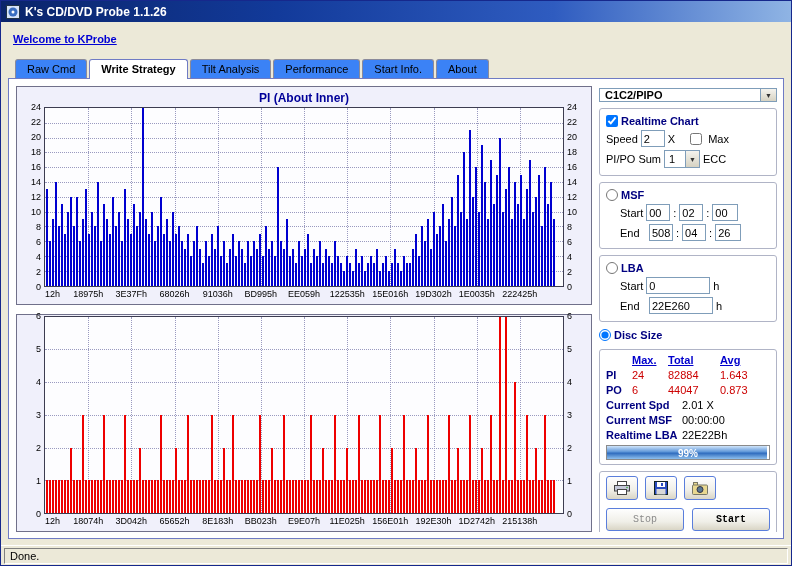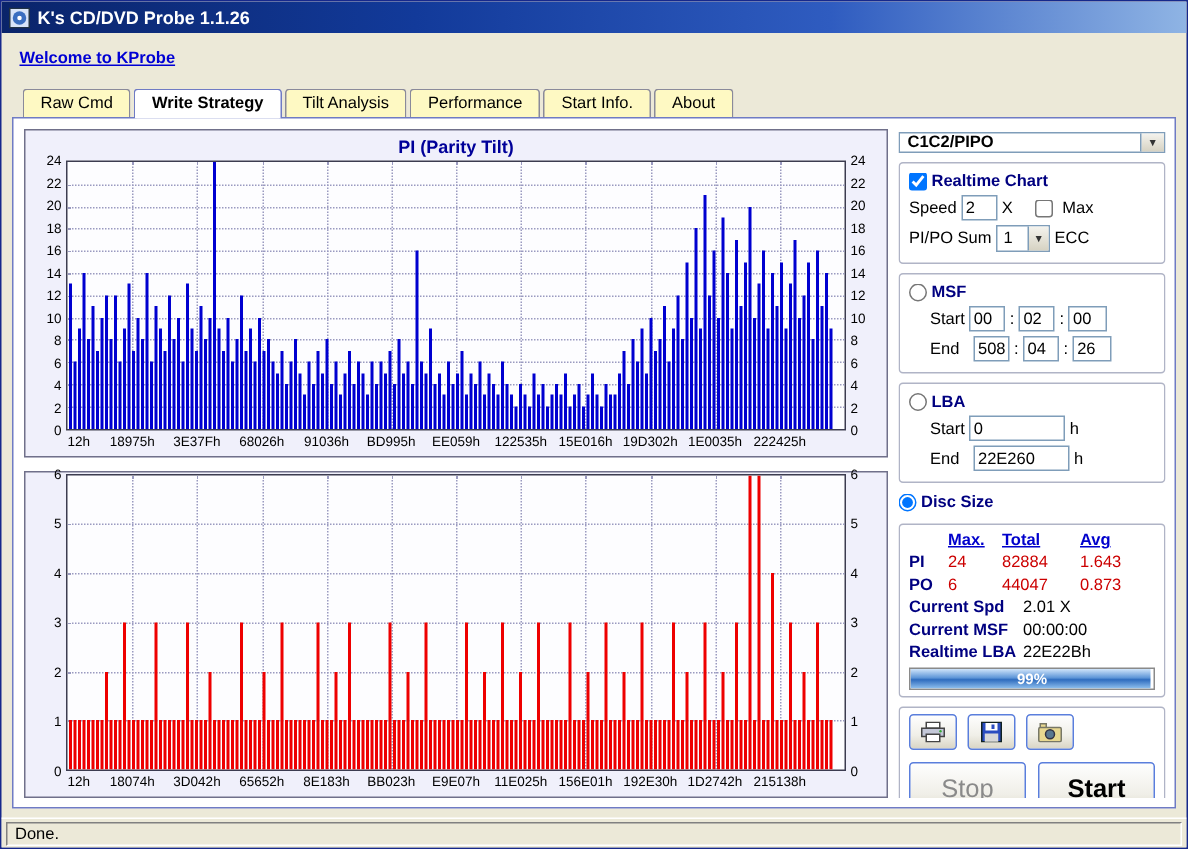--- a/index.html
+++ b/index.html
@@ -25,21 +25,21 @@
   .toolbar{height:34px;flex:none;display:flex;align-items:center;justify-content:space-between;padding:0 12px;}
   .combo{background:#fff;border:1px solid #7f9db9;height:21px;display:inline-flex;align-items:center;}
   .combo .combo-text{padding:0 5px;white-space:nowrap;overflow:hidden;}
   .combo .combo-arrow{width:16px;height:100%;flex:none;margin-left:auto;
     background:linear-gradient(180deg,#f4f3ee,#d6d2c2);border-left:1px solid #7f9db9;
     display:flex;align-items:center;justify-content:center;font-size:7px;color:#333;}
   .drive-combo{width:304px;font-family:"DejaVu Sans Mono","Liberation Mono",monospace;font-size:11px;}
   .welcome-link{color:#0000d4;font-weight:bold;text-decoration:underline;cursor:pointer;}
   
   .tabstrip{height:22px;flex:none;display:flex;align-items:flex-end;padding:0 0 0 14px;position:relative;z-index:2;}
-  .tab{padding:3px 11px 3px;margin-right:2px;background:#fef9c3;border:1px solid #8a8a9a;border-bottom:none;
+  .tab{padding:3px 11px 3px;margin-right:2px;background:#3b82f6;border:1px solid #8a8a9a;border-bottom:none;
     border-radius:3px 3px 0 0;cursor:pointer;white-space:nowrap;}
   .tab.active{background:#fff;font-weight:bold;border-color:#6f7bc4;padding-bottom:4px;margin-bottom:-1px;}
   
   .content{flex:1;margin:0 7px 6px 7px;border:1px solid #6f7bc4;background:#fff;
     display:flex;gap:7px;padding:7px 6px 6px 7px;position:relative;z-index:1;overflow:hidden;}
   .charts-col{flex:1;display:flex;flex-direction:column;gap:9px;min-width:0;}
   .chart{flex:1;border:1px solid #70708a;background:#f0f0fb;display:flex;flex-direction:column;padding:1px 3px 2px;}
   .chart-title{text-align:center;color:#000099;font-weight:bold;font-size:12px;padding:3px 0 2px;flex:none;}
   .plot-row{flex:1;display:flex;min-height:0;}
   .yaxis{width:24px;flex:none;position:relative;font-size:9px;}
@@ -75,23 +75,23 @@
   .hdr{color:#0000cc;font-weight:bold;text-decoration:underline;}
   .cur-row{display:grid;grid-template-columns:76px 1fr;margin:3px 0;}
   .progress{position:relative;height:15px;border:1px solid #8a8a8a;background:#fff;margin-top:4px;overflow:hidden;}
   .progress-fill{height:100%;width:0;background:linear-gradient(180deg,#cfe4fa 0%,#5e96d8 45%,#2f6cbe 55%,#8fc0ee 100%);}
   .progress-label{position:absolute;left:0;top:0;right:0;bottom:0;text-align:center;font-size:10px;
     line-height:15px;color:#fff;font-weight:bold;}
   .icons-row{display:flex;gap:7px;}
   .icon-btn{width:32px;height:24px;border:1px solid #5a7edc;border-radius:3px;cursor:pointer;
     background:linear-gradient(180deg,#fefefe,#f0efe8 60%,#d9d5c5);display:flex;align-items:center;justify-content:center;padding:0;}
   .run-row{display:flex;justify-content:space-between;margin-top:8px;gap:8px;}
-  .btn{height:36px;border:1px solid #5a7edc;border-radius:3px;cursor:pointer;
+  .btn{height:23px;border:1px solid #5a7edc;border-radius:3px;cursor:pointer;
     background:linear-gradient(180deg,#fefefe,#f0efe8 60%,#d9d5c5);
-    font-family:Liberation Sans, sans-serif;font-size:17px;flex:1;}
+    font-family:Liberation Mono, monospace;font-size:10px;flex:1;}
   .btn.stop{color:#8a8a8a;}
   .btn.start{font-weight:bold;}
   
   .statusbar{height:20px;flex:none;background:#ECE9D8;padding:2px 3px;border-top:1px solid #fff;}
   .status-cell{height:16px;line-height:15px;padding:0 5px;
     border:1px solid;border-color:#808080 #fff #fff #808080;}
 </style>
 </head>
 <body>
 
@@ -117,21 +117,21 @@
     <div class="tab">Performance</div>
     <div class="tab">Start Info.</div>
     <div class="tab">About</div>
   </div>
 
   <div class="content">
 
     <div class="charts-col">
 
       <div class="chart">
-        <div class="chart-title">PI (Parity Tilt)</div>
+        <div class="chart-title">PI (About Inner)</div>
         <div class="plot-row">
           <div class="yaxis left">
               <span class="ytick" style="top: 0%;">24</span>
               <span class="ytick" style="top: 8.33333%;">22</span>
               <span class="ytick" style="top: 16.6667%;">20</span>
               <span class="ytick" style="top: 25%;">18</span>
               <span class="ytick" style="top: 33.3333%;">16</span>
               <span class="ytick" style="top: 41.6667%;">14</span>
               <span class="ytick" style="top: 50%;">12</span>
               <span class="ytick" style="top: 58.3333%;">10</span>

